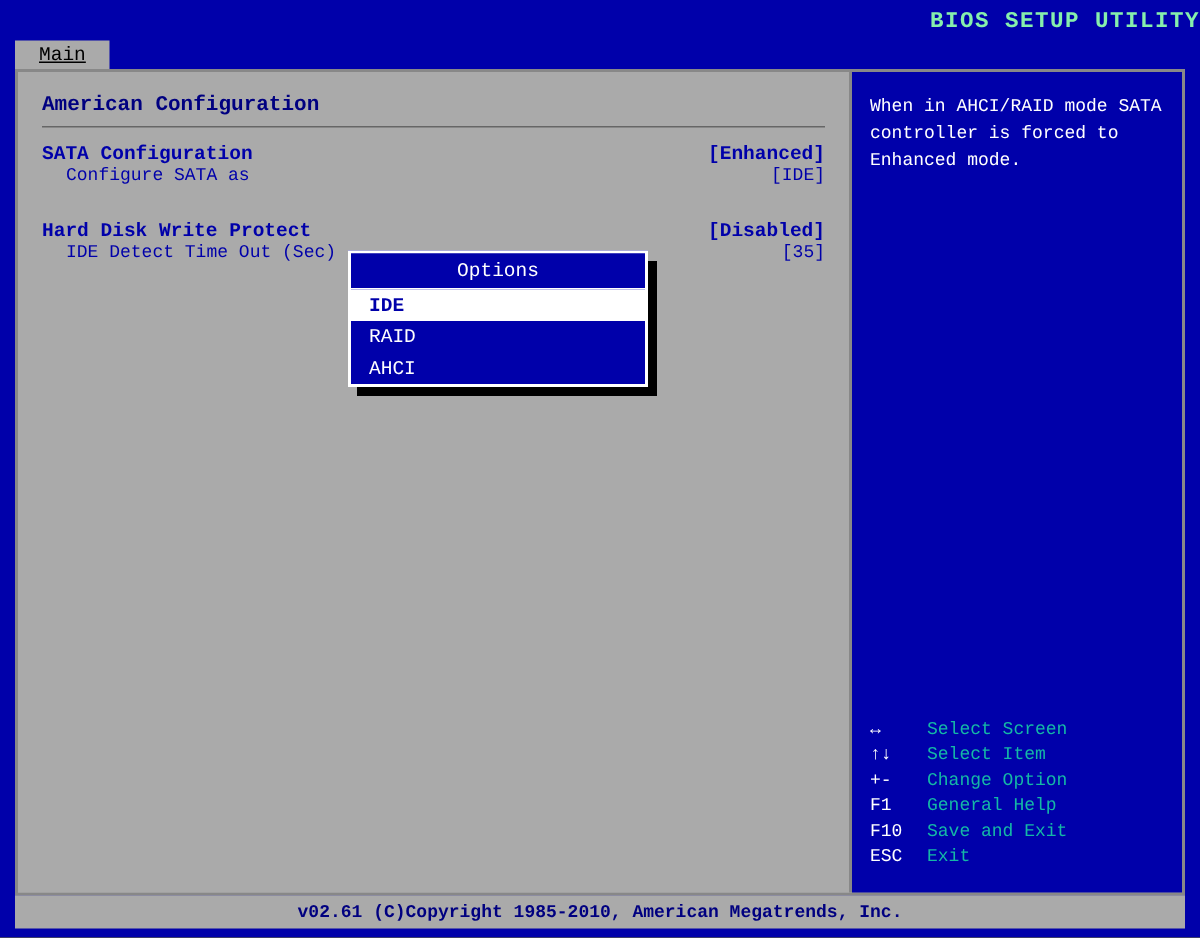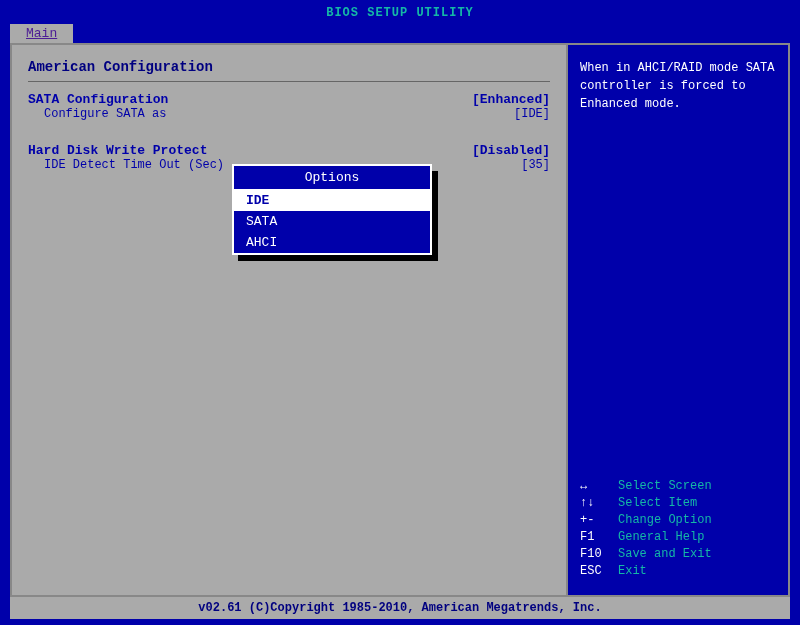--- a/index.html
+++ b/index.html
@@ -13,42 +13,42 @@
     .screen {
       width: 800px;
       height: 625px;
       background: #0000aa;
       display: flex;
       flex-direction: column;
     }
     
     .title-bar {
       background: #0000aa;
-      text-align: center;
+      text-align: right;
       padding: 6px 0 4px 0;
-      color: #14b8a6;
-      font-size: 12px;
+      color: #86efac;
+      font-size: 15px;
       font-weight: bold;
       letter-spacing: 1px;
     }
     
     .tab-row {
       background: #0000aa;
       display: flex;
       flex-direction: row;
       padding: 0 10px;
     }
     .tab {
       padding: 2px 16px;
       font-size: 13px;
       color: #ffffff;
     }
     .tab.active {
       background: #aaaaaa;
-      color: #4c1d95;
+      color: #000000;
       text-decoration: underline;
     }
     
     .main-area {
       flex: 1;
       display: flex;
       flex-direction: row;
       background: #aaaaaa;
       margin: 0 10px;
       border: 2px solid #888;
@@ -210,21 +210,21 @@
       <div style="display:flex; justify-content:space-between; margin-bottom:12px;">
         <div class="config-sublabel">IDE Detect Time Out (Sec)</div>
         <div class="config-subvalue">[35]</div>
       </div>
 
       <div class="dropdown-shadow"></div>
 
       <div class="dropdown-popup">
         <div class="dropdown-title">Options</div>
         <div class="dropdown-item selected">IDE</div>
-        <div class="dropdown-item">SATA</div>
+        <div class="dropdown-item">RAID</div>
         <div class="dropdown-item">AHCI</div>
       </div>
     </div>
 
     <div class="right-panel">
       <div class="help-text">When in AHCI/RAID mode SATA controller is forced to Enhanced mode.</div>
       <div class="keybinds">
         <div class="keybind-row">
           <span class="keybind-key">↔</span>
           <span class="keybind-desc">Select Screen</span>

